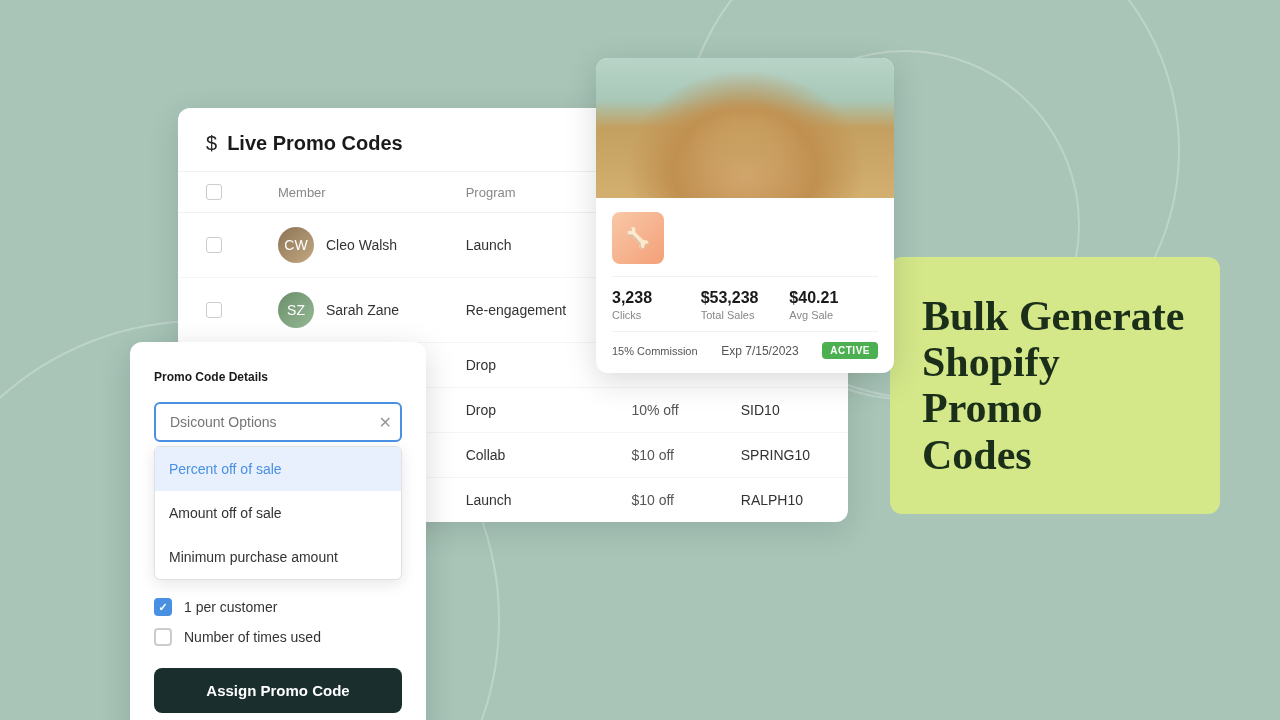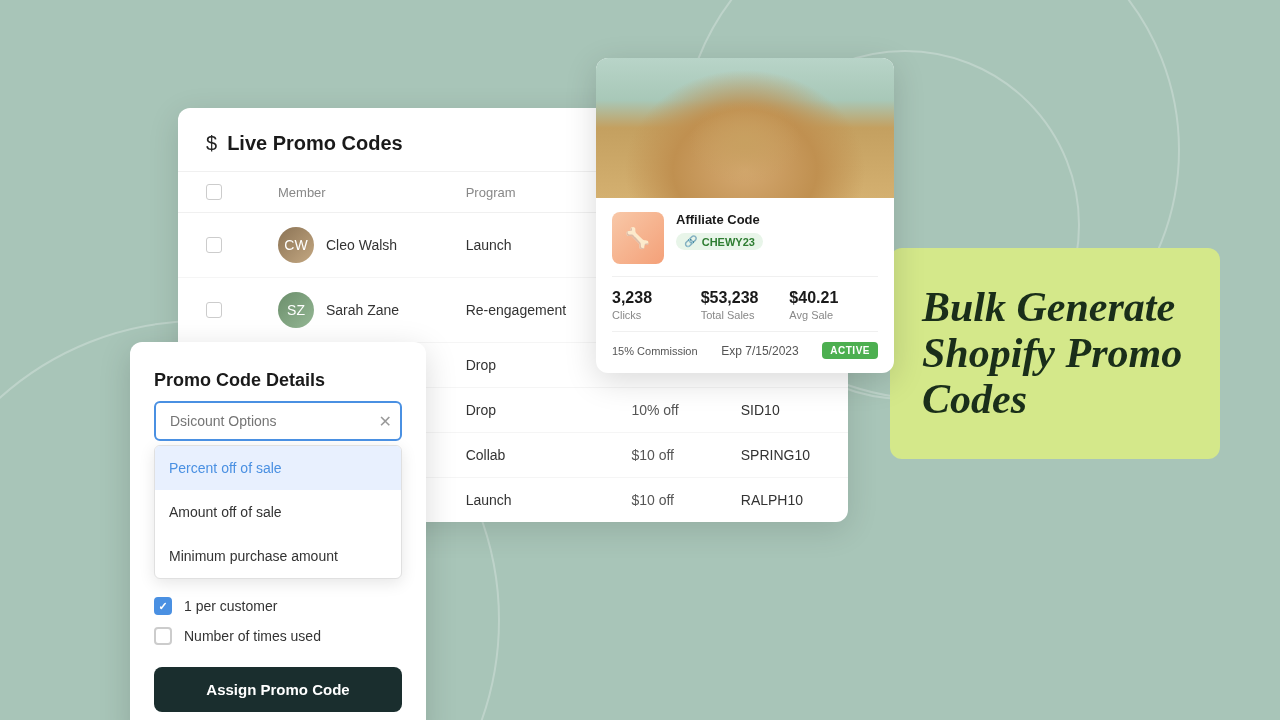--- a/index.html
+++ b/index.html
@@ -139,24 +139,24 @@
       left: 130px;
       width: 296px;
       background: #fff;
       border-radius: 12px;
       box-shadow: 0 8px 32px rgba(0,0,0,0.15);
       padding: 28px 24px;
       z-index: 10;
     }
 
     .promo-details-title {
-      font-size: 18px;
+      font-size: 12px;
       font-weight: 600;
       color: #1a1a1a;
-      margin-bottom: 10px;
+      margin-bottom: 18px;
     }
 
     .discount-input-wrapper {
       position: relative;
       margin-bottom: 4px;
     }
 
     .discount-input {
       width: 100%;
       padding: 10px 14px;
@@ -381,27 +381,26 @@
       font-size: 10px;
       font-weight: 700;
       padding: 3px 8px;
       border-radius: 4px;
       letter-spacing: 0.5px;
     }
 
     
     .bulk-generate-box {
       position: absolute;
-      top: 248px;
+      top: 257px;
       right: 60px;
       width: 330px;
       background: #d4e88a;
       border-radius: 12px;
       padding: 36px 32px;
-      font-style: italic;
     }
 
     .bulk-generate-text {
       font-size: 42px;
       font-weight: 800;
       color: #1a2e1a;
       line-height: 1.1;
       font-family: Georgia, serif;
     }
 
@@ -525,27 +524,20 @@
   <button class="assign-btn">Assign Promo Code</button>
 </div>
 
 <div class="affiliate-card">
   <div class="affiliate-dog-img">
     <div class="dog-illustration"></div>
   </div>
   <div class="affiliate-body">
     <div class="affiliate-row">
       <div class="product-thumbnail">🦴</div>
-      <div class="affiliate-info">
-        <div class="affiliate-title">Affiliate Code</div>
-        <div class="affiliate-code-badge">
-          <span>🔗</span>
-          <span>CHEWY23</span>
-        </div>
-      </div>
     </div>
 
     <div class="affiliate-stats">
       <div class="stat-item">
         <div class="stat-value">3,238</div>
         <div class="stat-label">Clicks</div>
       </div>
       <div class="stat-item">
         <div class="stat-value">$53,238</div>
         <div class="stat-label">Total Sales</div>

